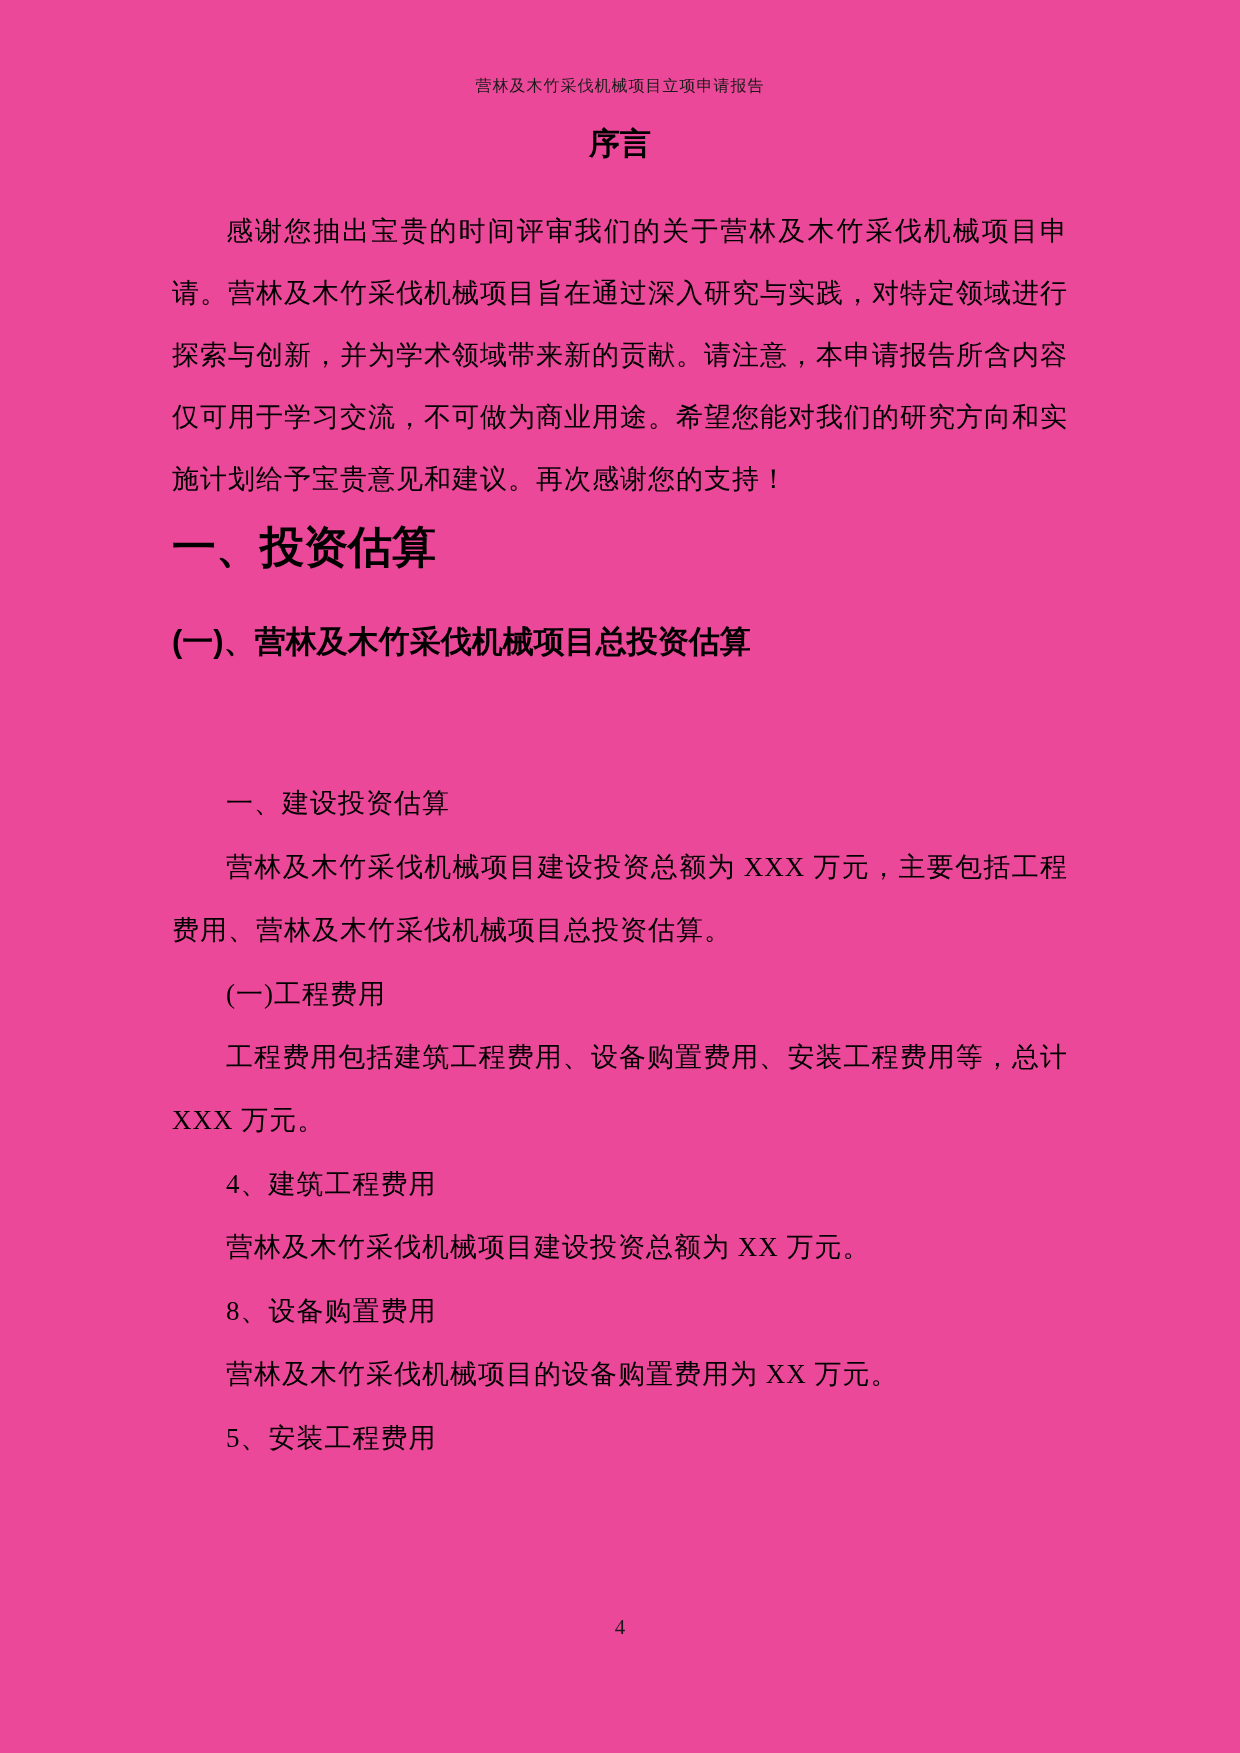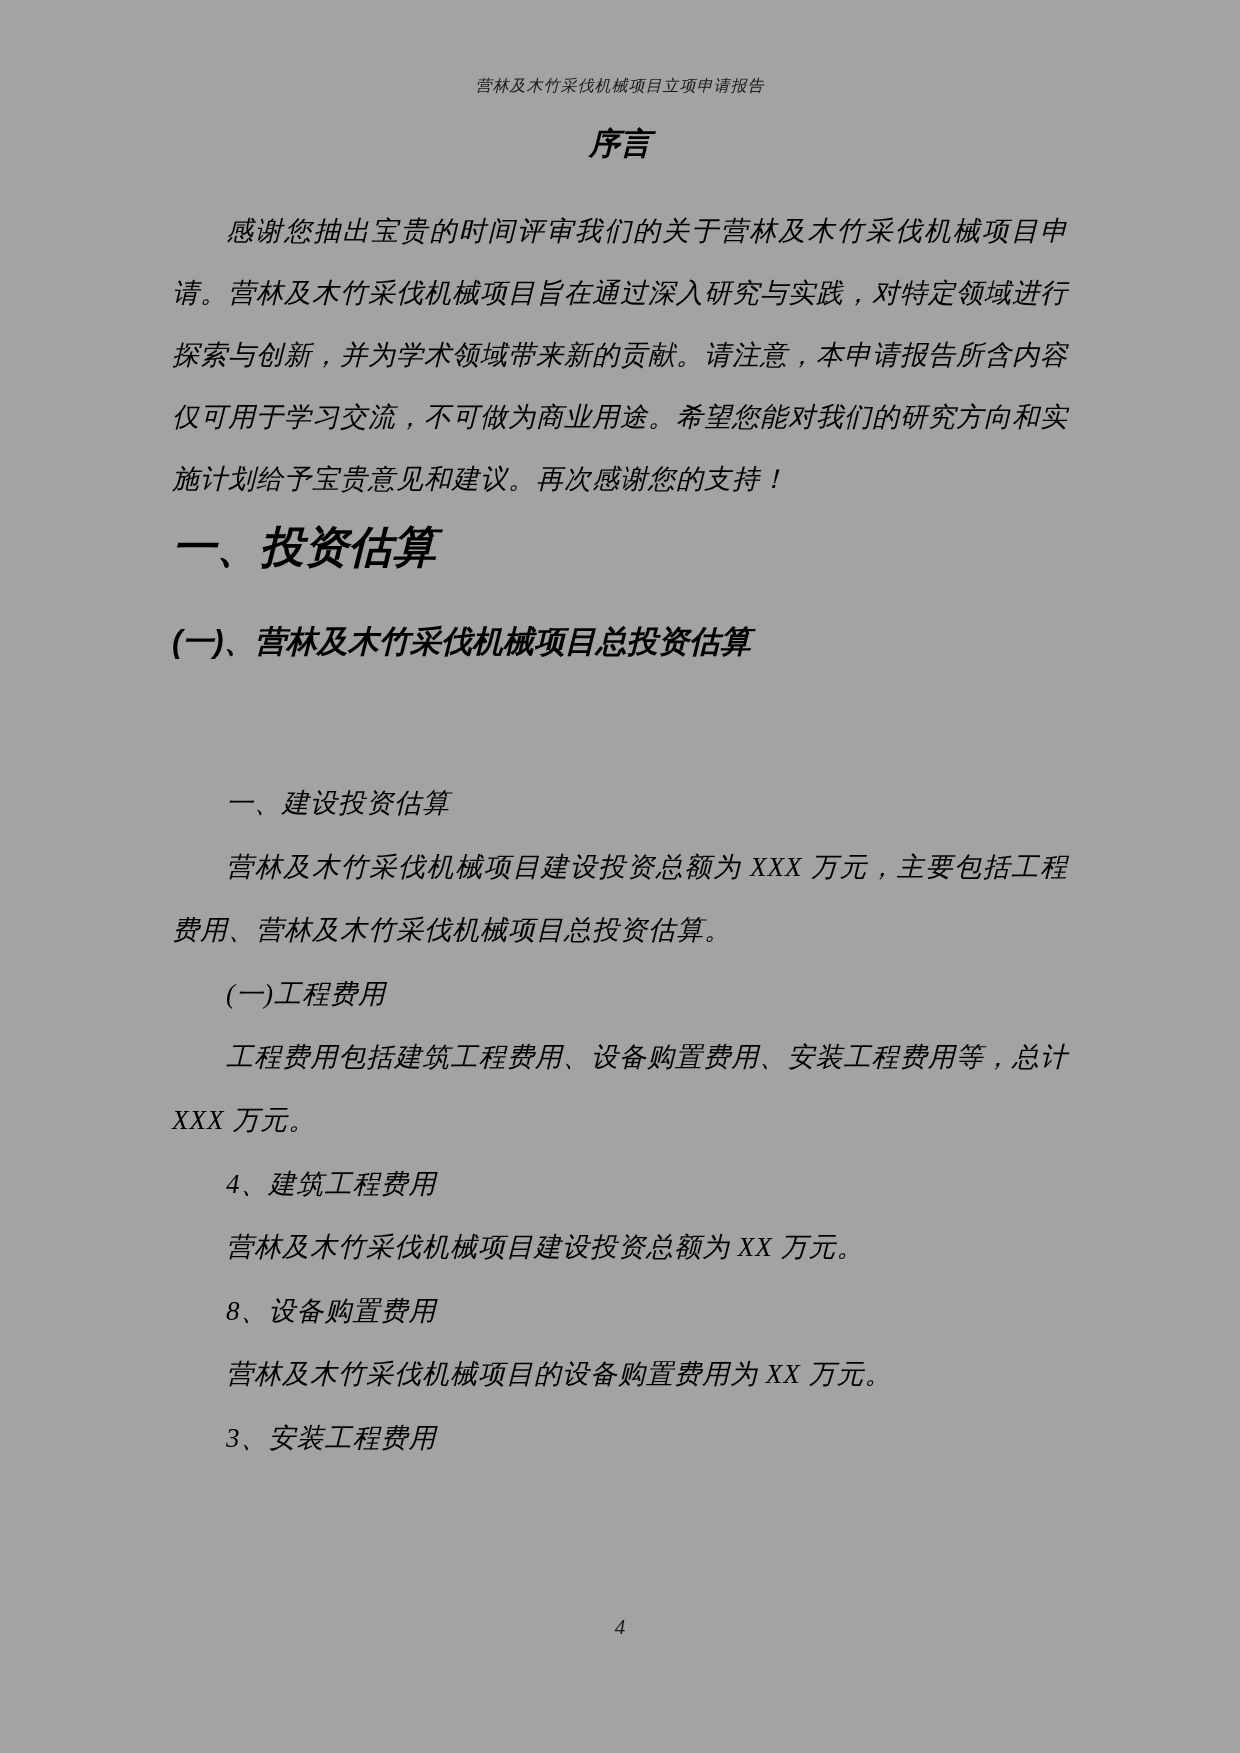--- a/index.html
+++ b/index.html
@@ -5,27 +5,26 @@
   html, body {
     margin: 0;
     padding: 0;
     background: #ffffff;
   }
   .page {
     position: relative;
     width: 1240px;
     height: 1753px;
     margin: 0 auto;
-    background: #a3a3a3;
+    background: #ec4899;
     color: #000000;
     font-family: "Liberation Serif", "DejaVu Serif", serif;
     overflow: hidden;
     box-sizing: border-box;
     padding: 76px 172px 0 172px;
-    font-style: italic;
   }
   .doc-header {
     text-align: center;
     font-size: 16px;
     letter-spacing: 1px;
     color: #1a1a1a;
     line-height: 1.2;
   }
   .doc-title {
     margin-top: 30px;
@@ -101,18 +100,18 @@
 
   <div class="body-block">
     <p>一、建设投资估算</p>
     <p>营林及木竹采伐机械项目建设投资总额为 XXX 万元，主要包括工程费用、营林及木竹采伐机械项目总投资估算。</p>
     <p>(一)工程费用</p>
     <p>工程费用包括建筑工程费用、设备购置费用、安装工程费用等，总计 XXX 万元。</p>
     <p>4、建筑工程费用</p>
     <p>营林及木竹采伐机械项目建设投资总额为 XX 万元。</p>
     <p>8、设备购置费用</p>
     <p>营林及木竹采伐机械项目的设备购置费用为 XX 万元。</p>
-    <p>3、安装工程费用</p>
+    <p>5、安装工程费用</p>
   </div>
 
   <div class="page-number">4</div>
 
 </div>
 
 </body></html>

